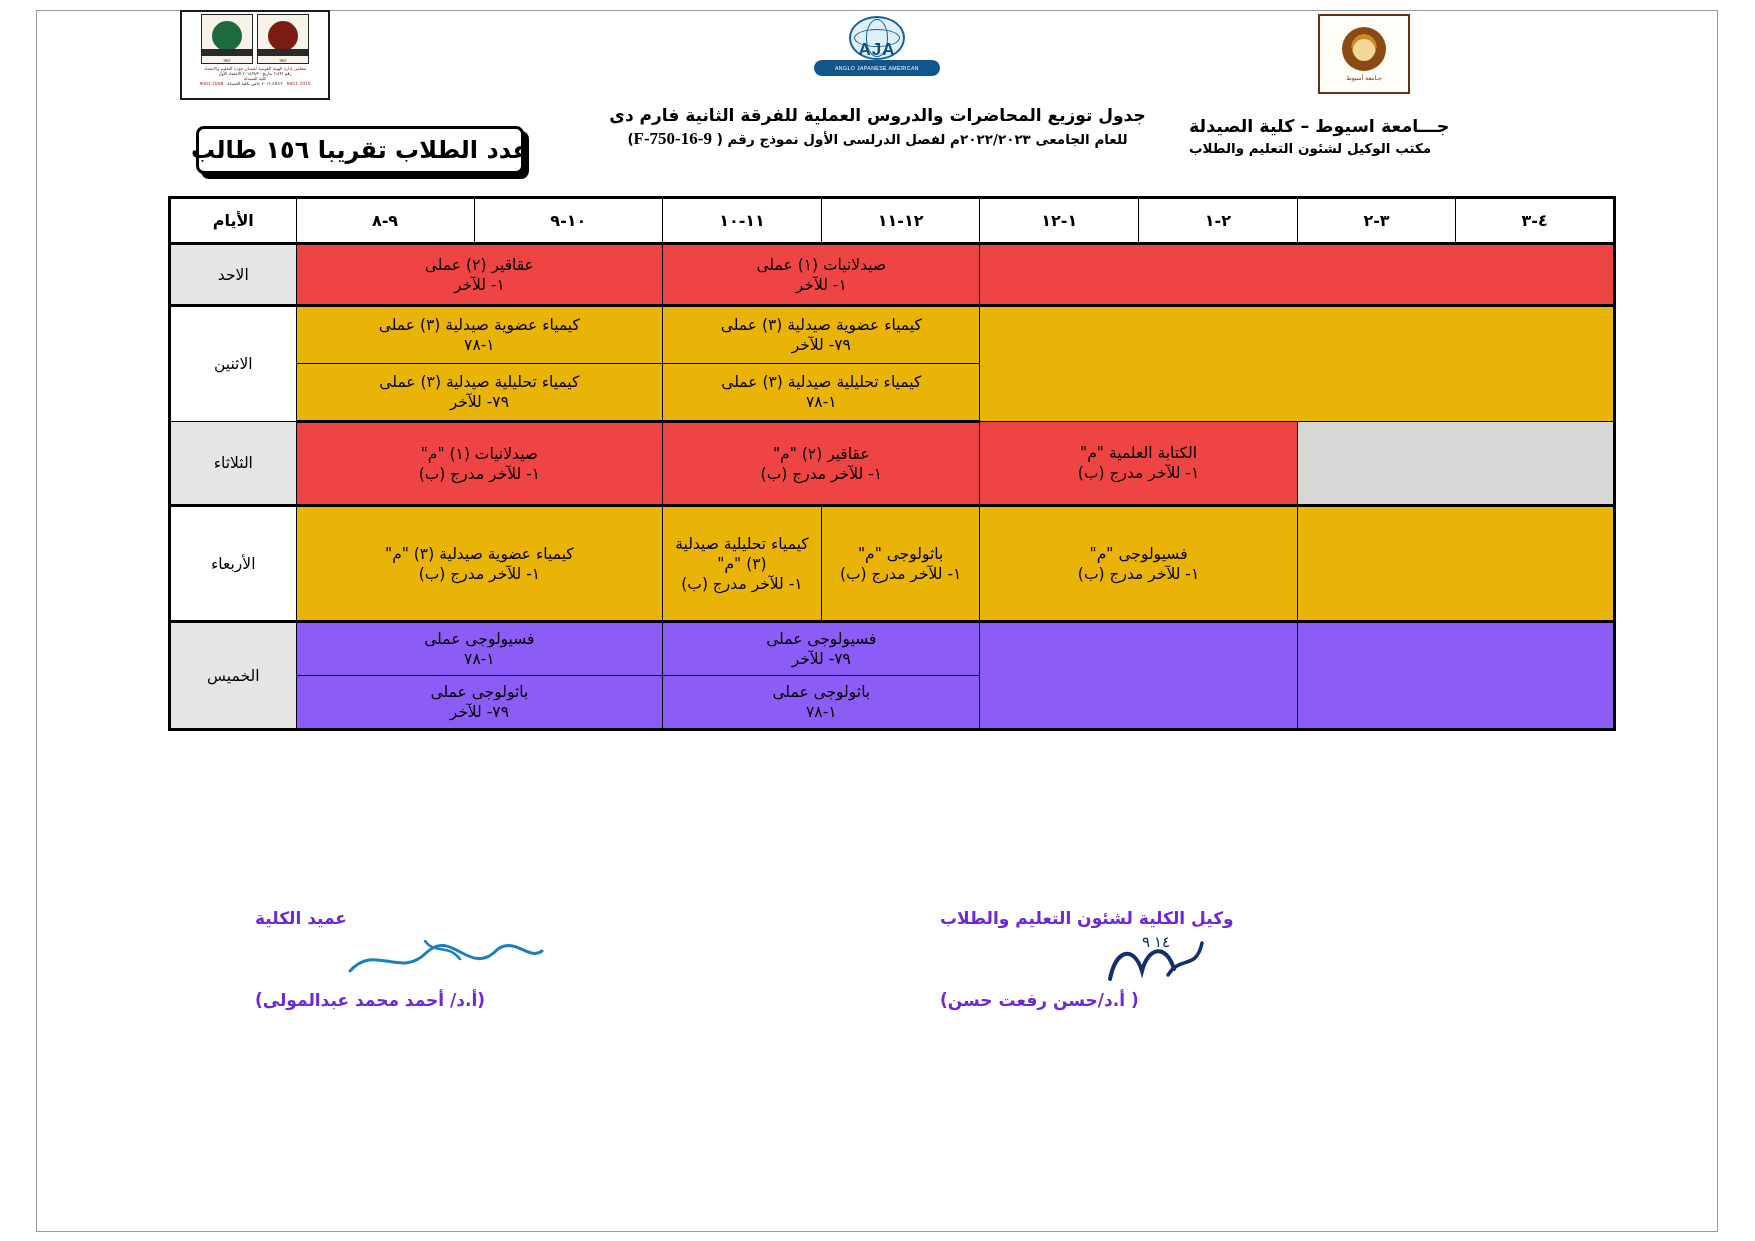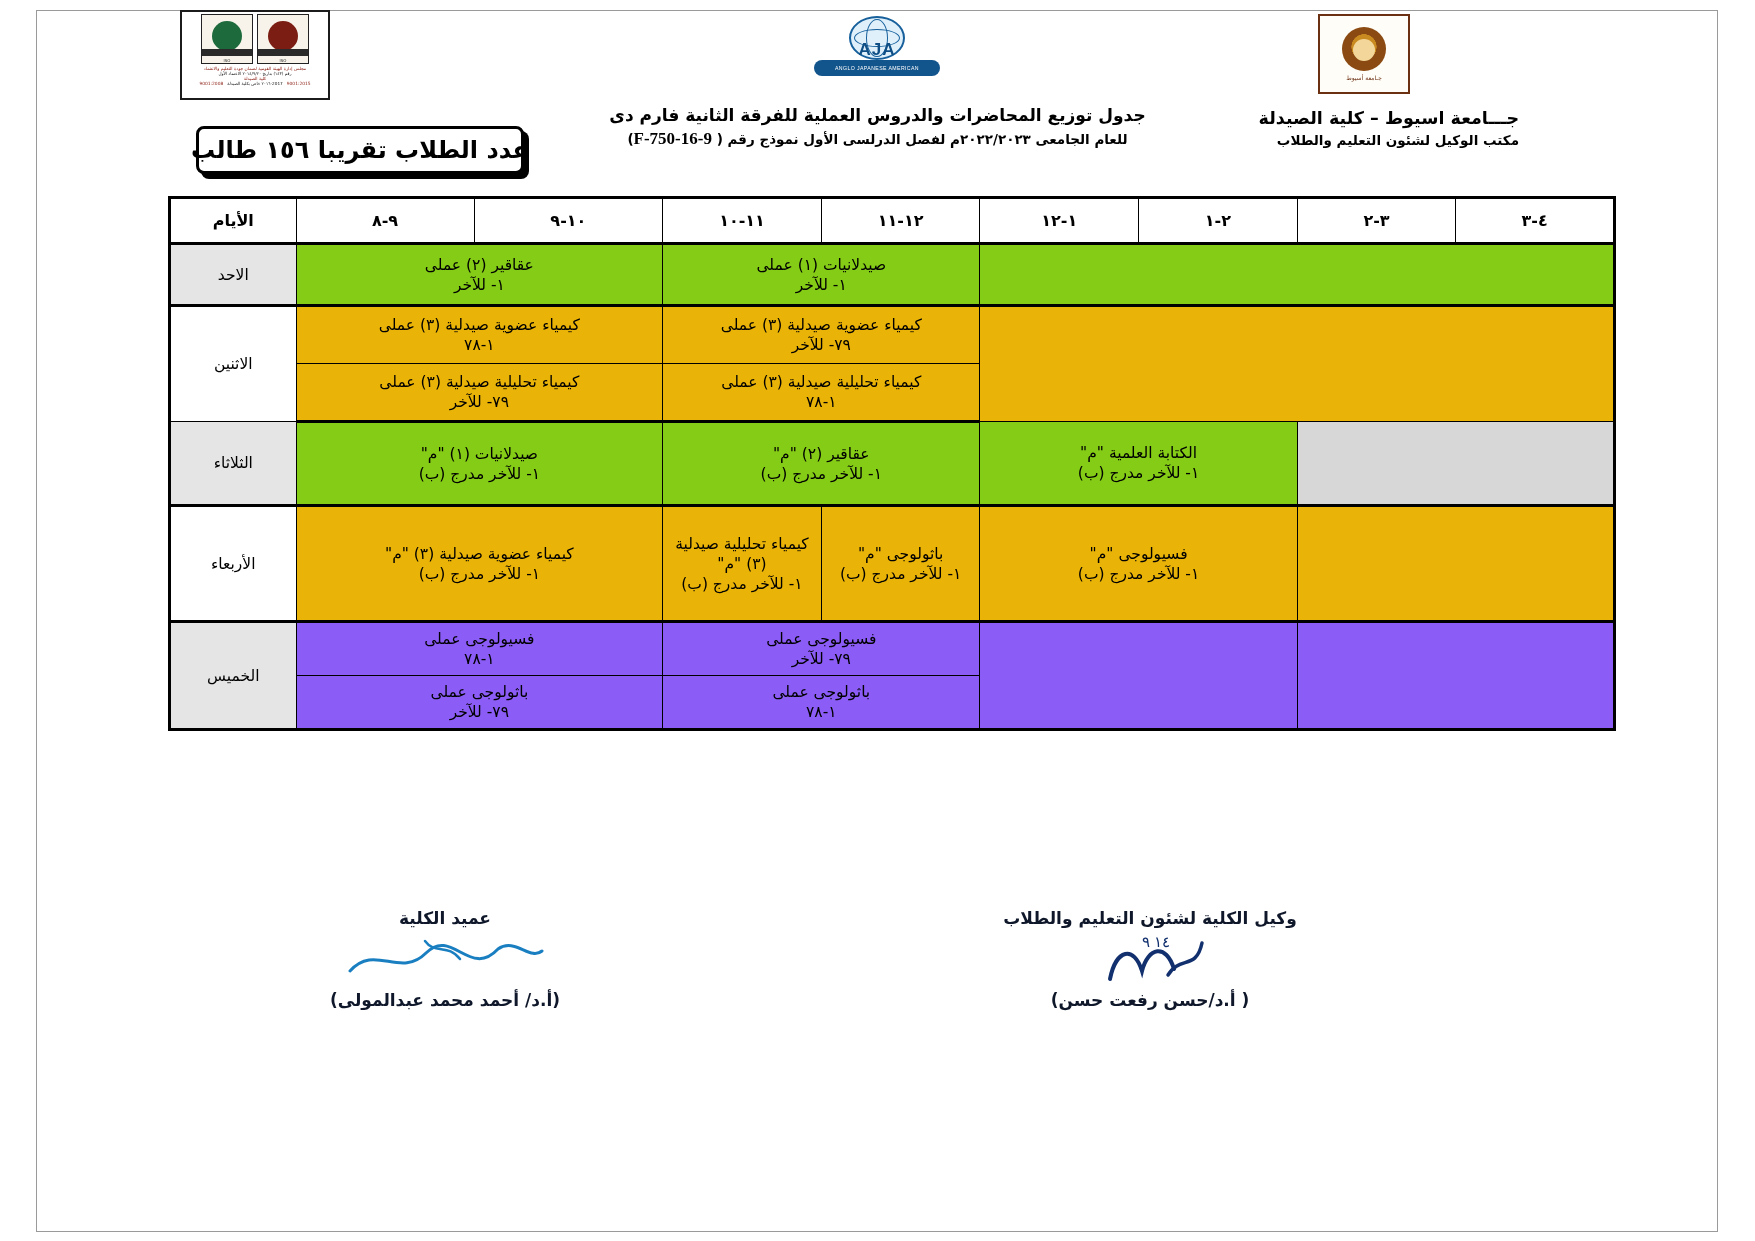--- a/index.html
+++ b/index.html
@@ -199,23 +199,23 @@
     color: #6b2f12;
     margin-top: 3px;
     text-align: center;
     line-height: 7px;
   }
 
   
   .hdr-right {
     position: absolute;
     right: 236px;
-    top: 106px;
+    top: 114px;
     width: 330px;
-    text-align: right;
+    text-align: left;
     direction: rtl;
   }
   .hdr-right .line1 {
     font-size: 17.5px;
     font-weight: bold;
     color: #000;
     line-height: 24px;
     white-space: nowrap;
   }
   .hdr-right .line2 {
@@ -310,33 +310,33 @@
     border-bottom: 3px solid #000;
   }
   .day-cell {
     font-weight: bold;
     font-size: 16px;
     width: 118px;
     background: #ffffff;
     border-right: 3px solid #000;
   }
   .day-cell.shaded { background: #e5e5e5; }
-  .cell-shaded { background: #84cc16; margin-left: 44px; }
+  .cell-shaded { background: #ef4444; margin-left: 44px; }
   .cell-grey   { background: #8b5cf6; }
   .cell-empty-shaded { background: #d7d7d7; }
   .cell-white  { background: #eab308; }
   .tight { line-height: 19px; font-size: 14.5px; }
   .small { font-size: 14px; line-height: 19px; }
 
   
   .sig {
     position: absolute;
     direction: rtl;
-    text-align: center;
-    color: #0f172a;
+    text-align: left;
+    color: #6d28d9;
   }
   .sig .role {
     font-size: 17px;
     font-weight: bold;
     line-height: 26px;
   }
   .sig .name {
     font-size: 17px;
     font-weight: bold;
     line-height: 26px;

